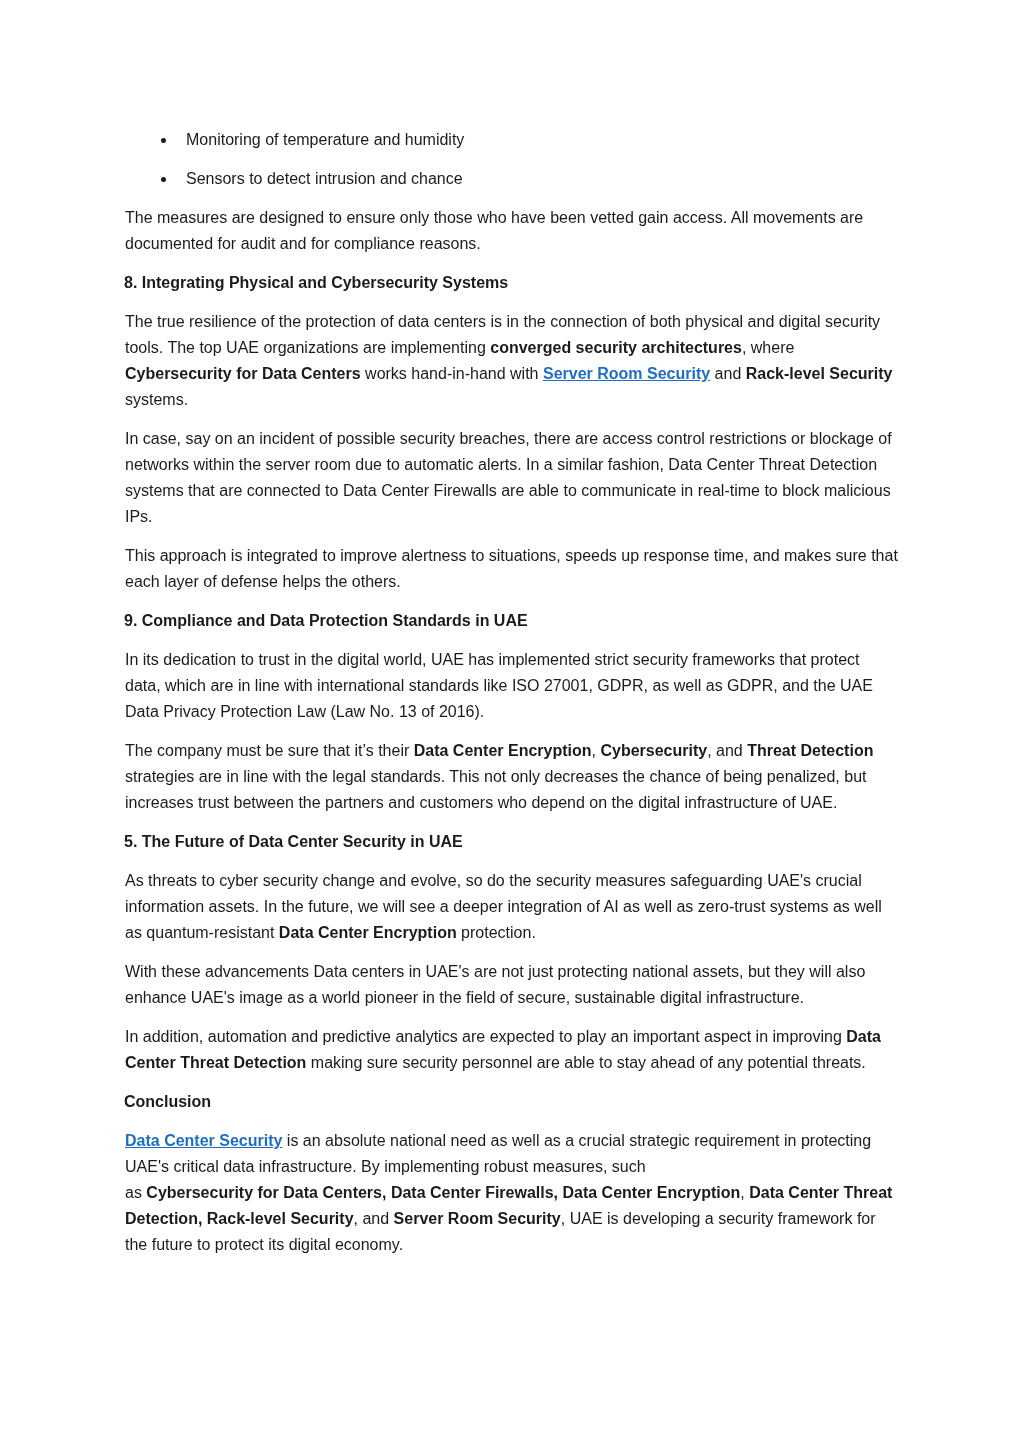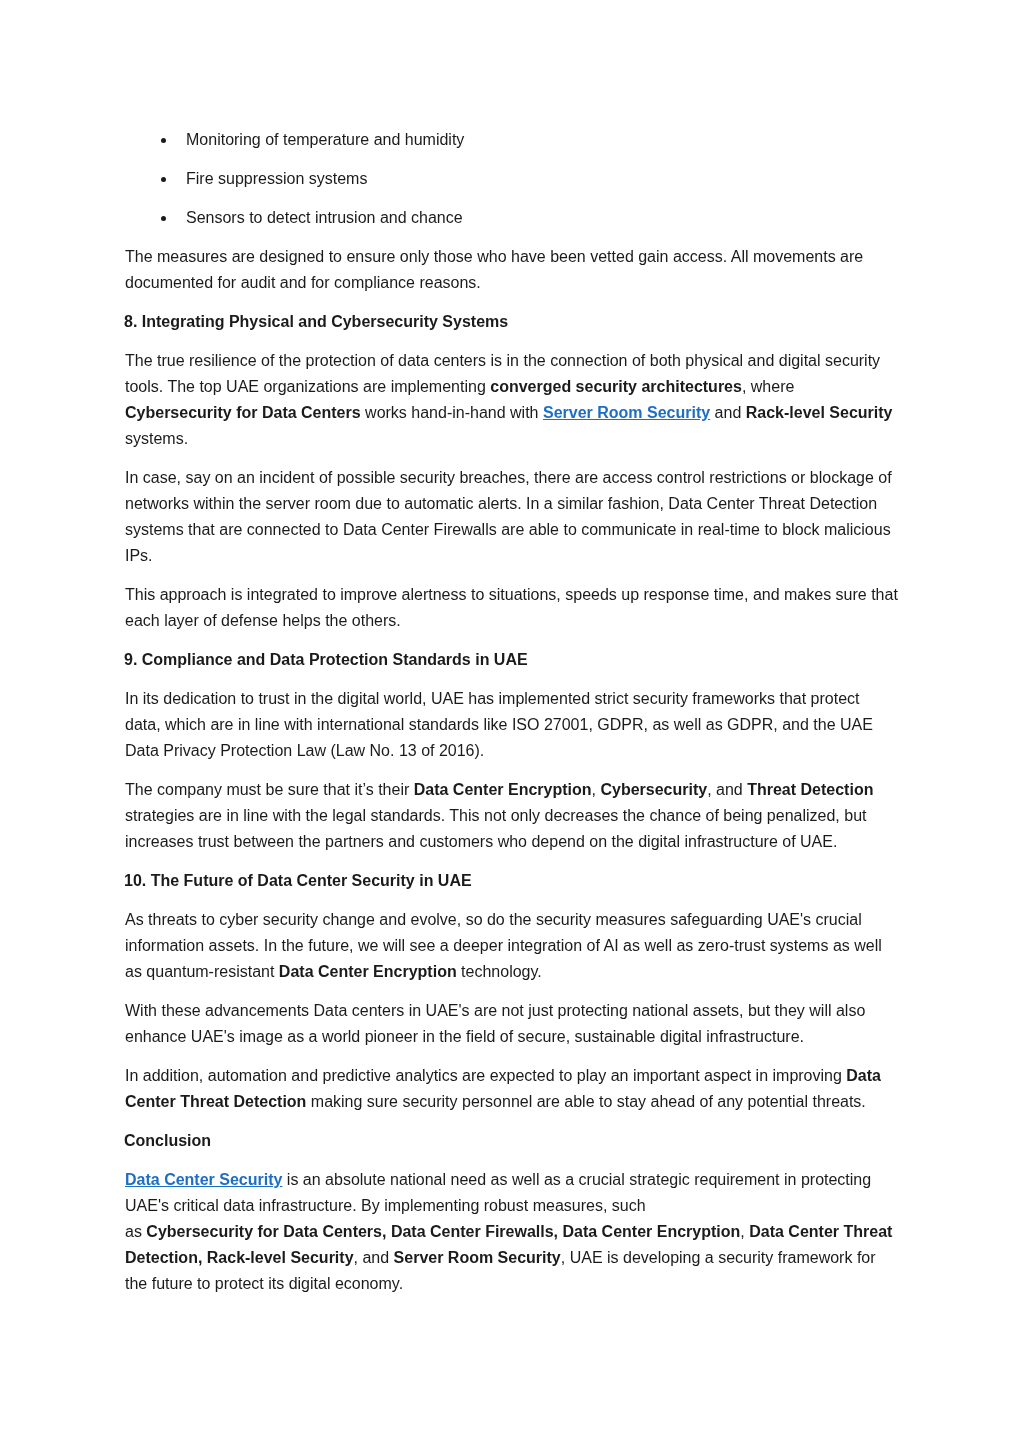--- a/index.html
+++ b/index.html
@@ -51,47 +51,43 @@
 
 <main class="page doc">
 
   <ul>
     <li>
       <span class="dot"></span>
       <span class="bullet-text">Monitoring of temperature and humidity</span>
     </li>
     <li>
       <span class="dot"></span>
-      <span class="bullet-text">Fire suppression systems</span>
-    </li>
-    <li>
-      <span class="dot"></span>
       <span class="bullet-text">Sensors to detect intrusion and chance</span>
     </li>
   </ul>
 
   <p><span>The measures are designed to ensure only those who have been vetted gain access. All movements are documented for audit and for compliance reasons.</span></p>
 
   <h2>8. Integrating Physical and Cybersecurity Systems</h2>
 
   <p><span>The true resilience of the protection of data centers is in the connection of both physical and digital security tools. The top UAE organizations are implementing </span><span class="bold">converged security architectures</span><span>, where </span><span class="bold">Cybersecurity for Data Centers</span><span> works hand-in-hand with </span><a href="#" class="doc-link">Server Room Security</a><span> and </span><span class="bold">Rack-level Security</span><span> systems.</span></p>
 
   <p><span>In case, say on an incident of possible security breaches, there are access control restrictions or blockage of networks within the server room due to automatic alerts. In a similar fashion, Data Center Threat Detection systems that are connected to Data Center Firewalls are able to communicate in real-time to block malicious IPs.</span></p>
 
   <p><span>This approach is integrated to improve alertness to situations, speeds up response time, and makes sure that each layer of defense helps the others.</span></p>
 
   <h2>9. Compliance and Data Protection Standards in UAE</h2>
 
   <p><span>In its dedication to trust in the digital world, UAE has implemented strict security frameworks that protect data, which are in line with international standards like ISO 27001, GDPR, as well as GDPR, and the UAE Data Privacy Protection Law (Law No. 13 of 2016).</span></p>
 
   <p><span>The company must be sure that it’s their </span><span class="bold">Data Center Encryption</span><span>, </span><span class="bold">Cybersecurity</span><span>, and </span><span class="bold">Threat Detection</span><span> strategies are in line with the legal standards. This not only decreases the chance of being penalized, but increases trust between the partners and customers who depend on the digital infrastructure of UAE.</span></p>
 
-  <h2>10. The Future of Data Center Security in UAE</h2>
+  <h2>5. The Future of Data Center Security in UAE</h2>
 
-  <p><span>As threats to cyber security change and evolve, so do the security measures safeguarding UAE's crucial information assets. In the future, we will see a deeper integration of AI as well as zero-trust systems as well as quantum-resistant </span><span class="bold">Data Center Encryption</span><span> technology.</span></p>
+  <p><span>As threats to cyber security change and evolve, so do the security measures safeguarding UAE's crucial information assets. In the future, we will see a deeper integration of AI as well as zero-trust systems as well as quantum-resistant </span><span class="bold">Data Center Encryption</span><span> protection.</span></p>
 
   <p><span>With these advancements Data centers in UAE's are not just protecting national assets, but they will also enhance UAE's image as a world pioneer in the field of secure, sustainable digital infrastructure.</span></p>
 
   <p><span>In addition, automation and predictive analytics are expected to play an important aspect in improving </span><span class="bold">Data Center Threat Detection</span><span> making sure security personnel are able to stay ahead of any potential threats.</span></p>
 
   <h2>Conclusion</h2>
 
   <p><a href="#" class="doc-link">Data Center Security</a><span> is an absolute national need as well as a crucial strategic requirement in protecting UAE's critical data infrastructure. By implementing robust measures, such</span><br><span>as </span><span class="bold">Cybersecurity for Data Centers, Data Center Firewalls, Data Center Encryption</span><span>, </span><span class="bold">Data Center Threat Detection, Rack-level Security</span><span>, and </span><span class="bold">Server Room Security</span><span>, UAE is developing a security framework for the future to protect its digital economy.</span></p>
 
 </main>

